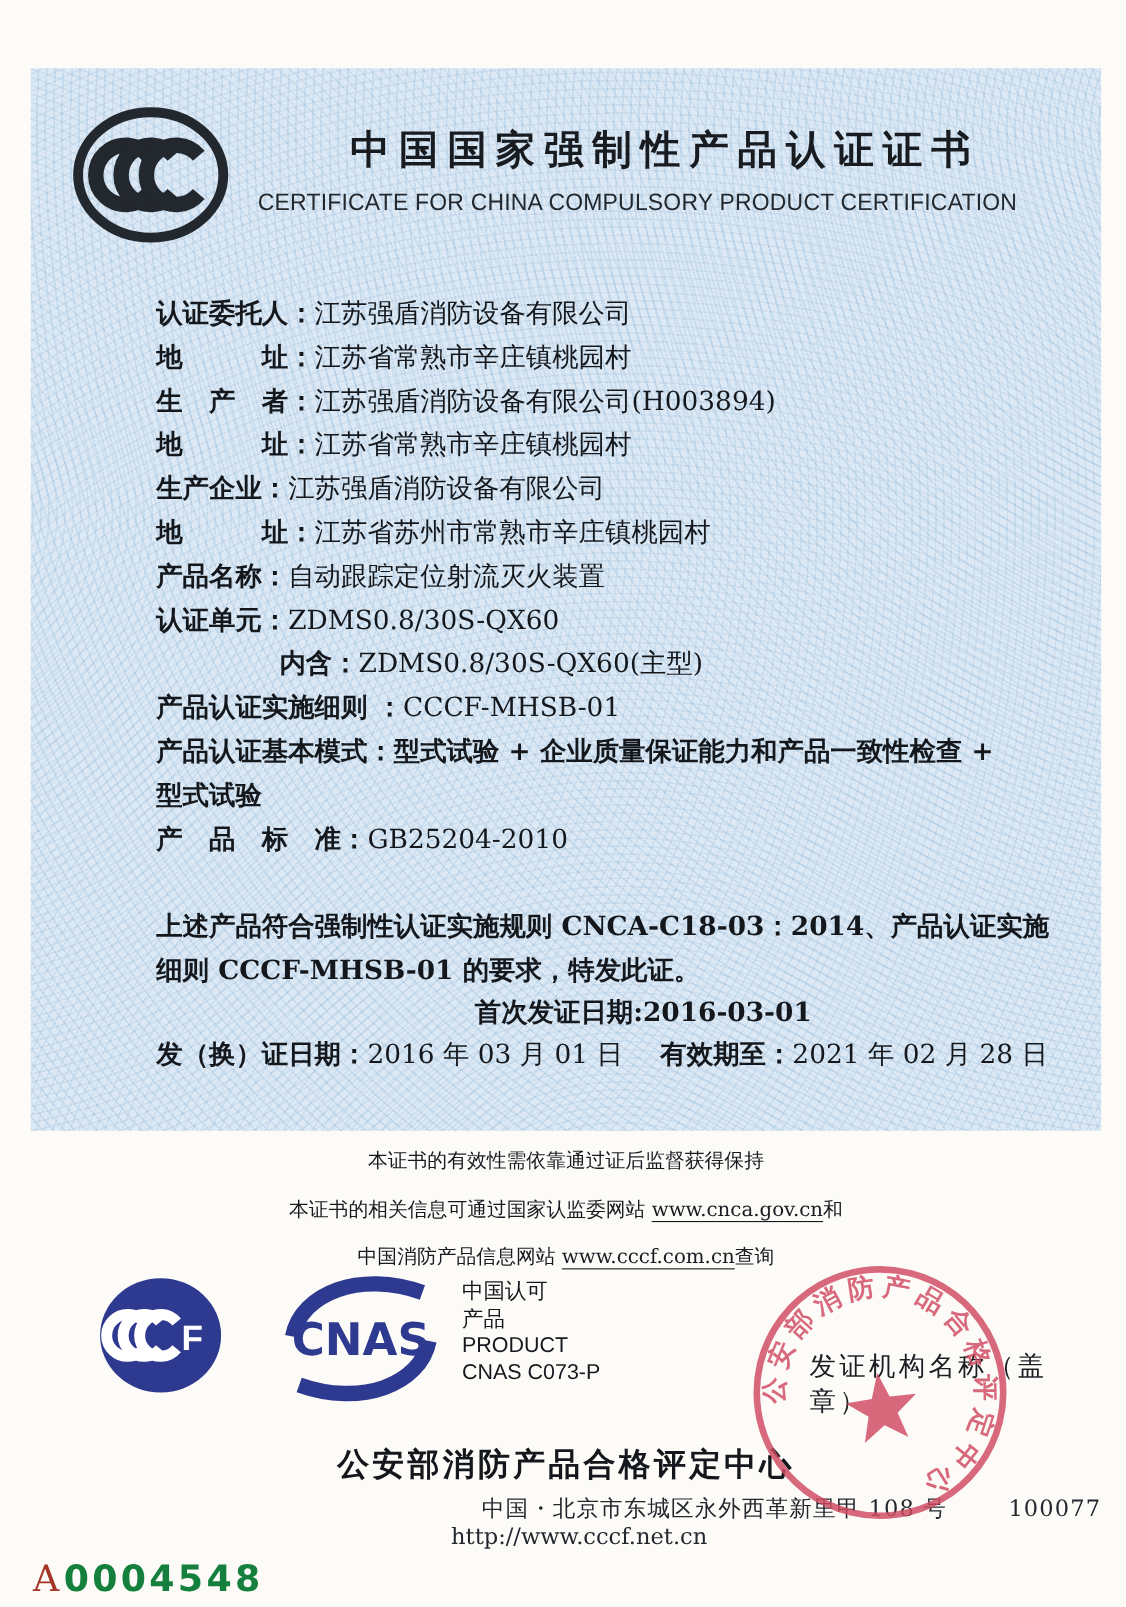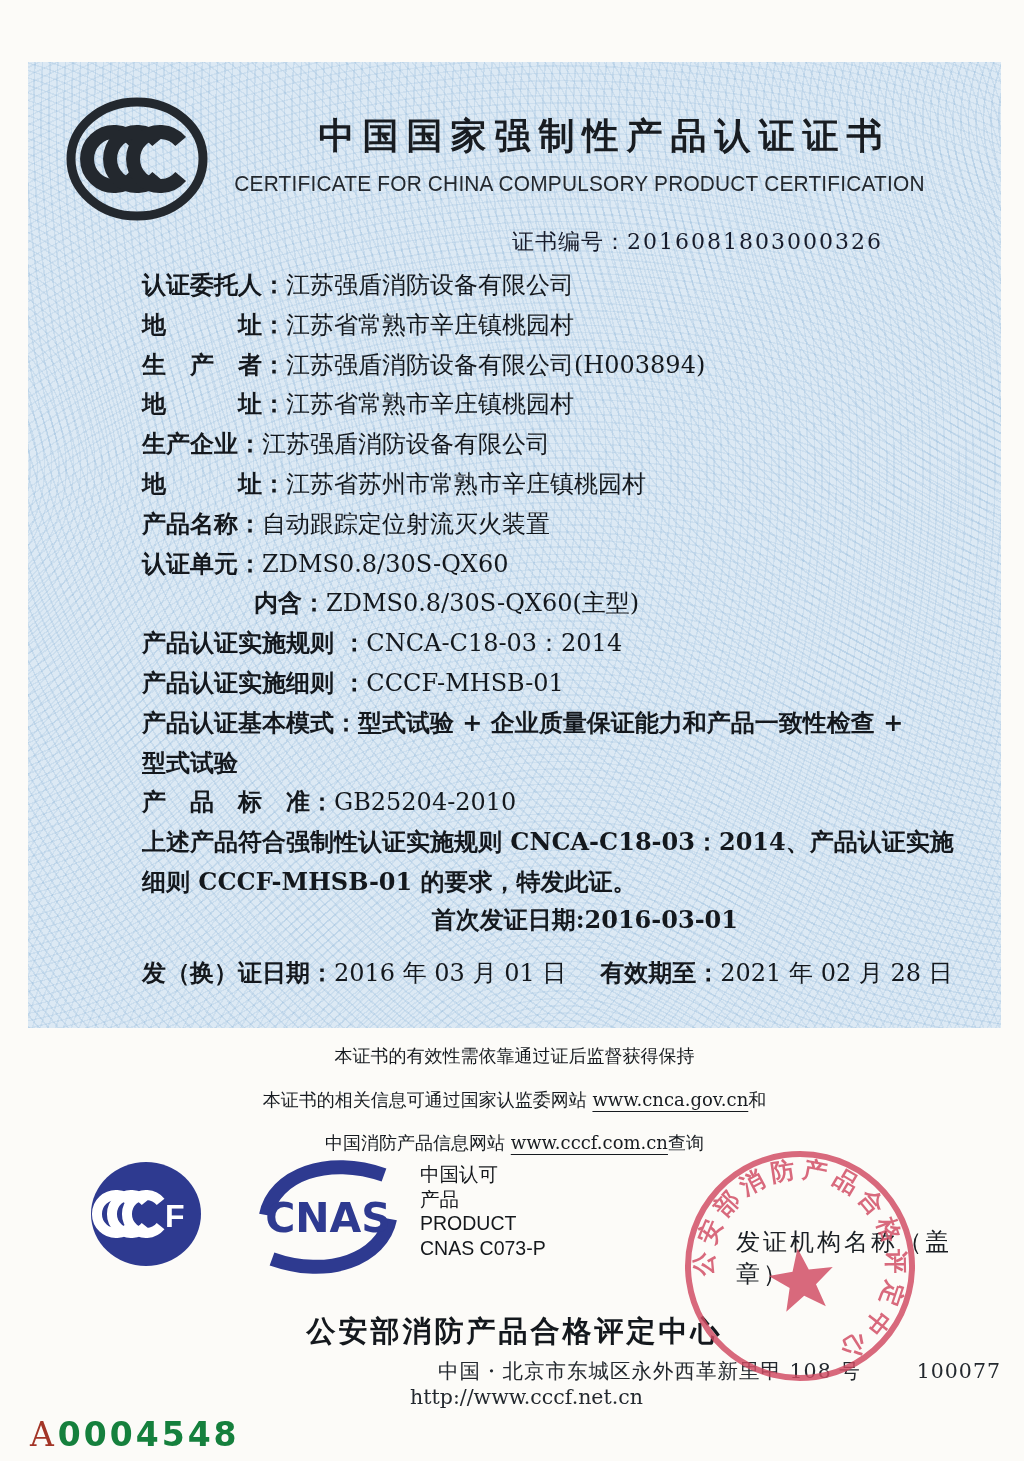--- a/index.html
+++ b/index.html
@@ -29,21 +29,21 @@
   .cert-no{right:118px;top:165px;font-size:22px;color:#171b2a;letter-spacing:1px;}
   .cert-no .num{letter-spacing:2px;}
   
   .fields{left:114px;top:203px;right:26px;font-size:24px;}
   .row{height:39.8px;line-height:39.8px;white-space:nowrap;}
   .row .lab{font-weight:bold;}
   .row.indent{padding-left:112px;}
   .row.boldval .val{font-weight:bold;}
   .statement{left:114px;right:40px;top:760px;font-size:24px;font-weight:bold;line-height:40px;}
   .first-issue{left:150px;width:560px;top:842px;text-align:right;font-size:24px;font-weight:bold;}
-  .issue-line{left:114px;top:880px;font-size:24px;white-space:nowrap;margin-top:15px;}
+  .issue-line{left:114px;top:880px;font-size:24px;white-space:nowrap;}
   .issue-line .lab{font-weight:bold;}
   .gap{display:inline-block;width:34px;}
   
   .notice{left:0;right:0;top:972px;text-align:center;font-size:18px;line-height:43.5px;color:#171b20;}
   .link{text-decoration:underline;text-underline-offset:5px;}
   
   .cccf-logo{left:62px;top:1099px;width:112px;height:107px;}
   .cnas-logo{left:230px;top:1091px;width:140px;height:128px;}
   .accred{left:392px;top:1100px;font-family:"Liberation Sans","DejaVu Sans",sans-serif;
     font-size:19.5px;line-height:24.5px;color:#15181c;}
@@ -68,35 +68,31 @@
   <svg class="abs" style="left:34px;top:33px;" width="150" height="128" viewBox="0 0 150 128">
     <ellipse cx="75" cy="64" rx="66" ry="57" fill="none" stroke="#23282e" stroke-width="9"></ellipse>
     <path d="M 72.7 46.6 A 27 27 0 1 0 72.7 81.4" fill="none" stroke="#23282e" stroke-width="14"></path>
     <path d="M 95.7 46.6 A 27 27 0 1 0 95.7 81.4" fill="none" stroke="#23282e" stroke-width="14"></path>
     <path d="M 118.7 46.6 A 27 27 0 1 0 118.7 81.4" fill="none" stroke="#23282e" stroke-width="14"></path>
   </svg>
 
   <div class="abs title-cn">中国国家强制性产品认证证书</div>
   <div class="abs title-en">CERTIFICATE FOR CHINA COMPULSORY PRODUCT CERTIFICATION</div>
 
-  <div class="abs cert-no">
-    <span>证书编号：</span><span class="num">2016081803000326</span>
-  </div>
 
   <div class="abs fields">
     <div class="row"><span class="lab">认证委托人：</span><span class="val">江苏强盾消防设备有限公司</span></div>
     <div class="row"><span class="lab">地　　　址：</span><span class="val">江苏省常熟市辛庄镇桃园村</span></div>
     <div class="row"><span class="lab">生　产　者：</span><span class="val">江苏强盾消防设备有限公司(H003894)</span></div>
     <div class="row"><span class="lab">地　　　址：</span><span class="val">江苏省常熟市辛庄镇桃园村</span></div>
     <div class="row"><span class="lab">生产企业：</span><span class="val">江苏强盾消防设备有限公司</span></div>
     <div class="row"><span class="lab">地　　　址：</span><span class="val">江苏省苏州市常熟市辛庄镇桃园村</span></div>
     <div class="row"><span class="lab">产品名称：</span><span class="val">自动跟踪定位射流灭火装置</span></div>
     <div class="row"><span class="lab">认证单元：</span><span class="val">ZDMS0.8/30S-QX60</span></div>
     <div class="row indent"><span class="lab">内含：</span><span class="val">ZDMS0.8/30S-QX60(主型)</span></div>
-    <div class="row"><span class="lab">产品认证实施规则 ：</span><span class="val">CNCA-C18-03：2014</span></div>
     <div class="row"><span class="lab">产品认证实施细则 ：</span><span class="val">CCCF-MHSB-01</span></div>
     <div class="row boldval"><span class="lab">产品认证基本模式：</span><span class="val">型式试验 + 企业质量保证能力和产品一致性检查 +</span></div>
     <div class="row boldval"><span class="lab"></span><span class="val">型式试验</span></div>
     <div class="row"><span class="lab">产　品　标　准：</span><span class="val">GB25204-2010</span></div>
   </div>
 
   <div class="abs statement">上述产品符合强制性认证实施规则 CNCA-C18-03：2014、产品认证实施细则 CCCF-MHSB-01 的要求，特发此证。</div>
 
   <div class="abs first-issue">首次发证日期:2016-03-01</div>
   <div class="abs issue-line">

